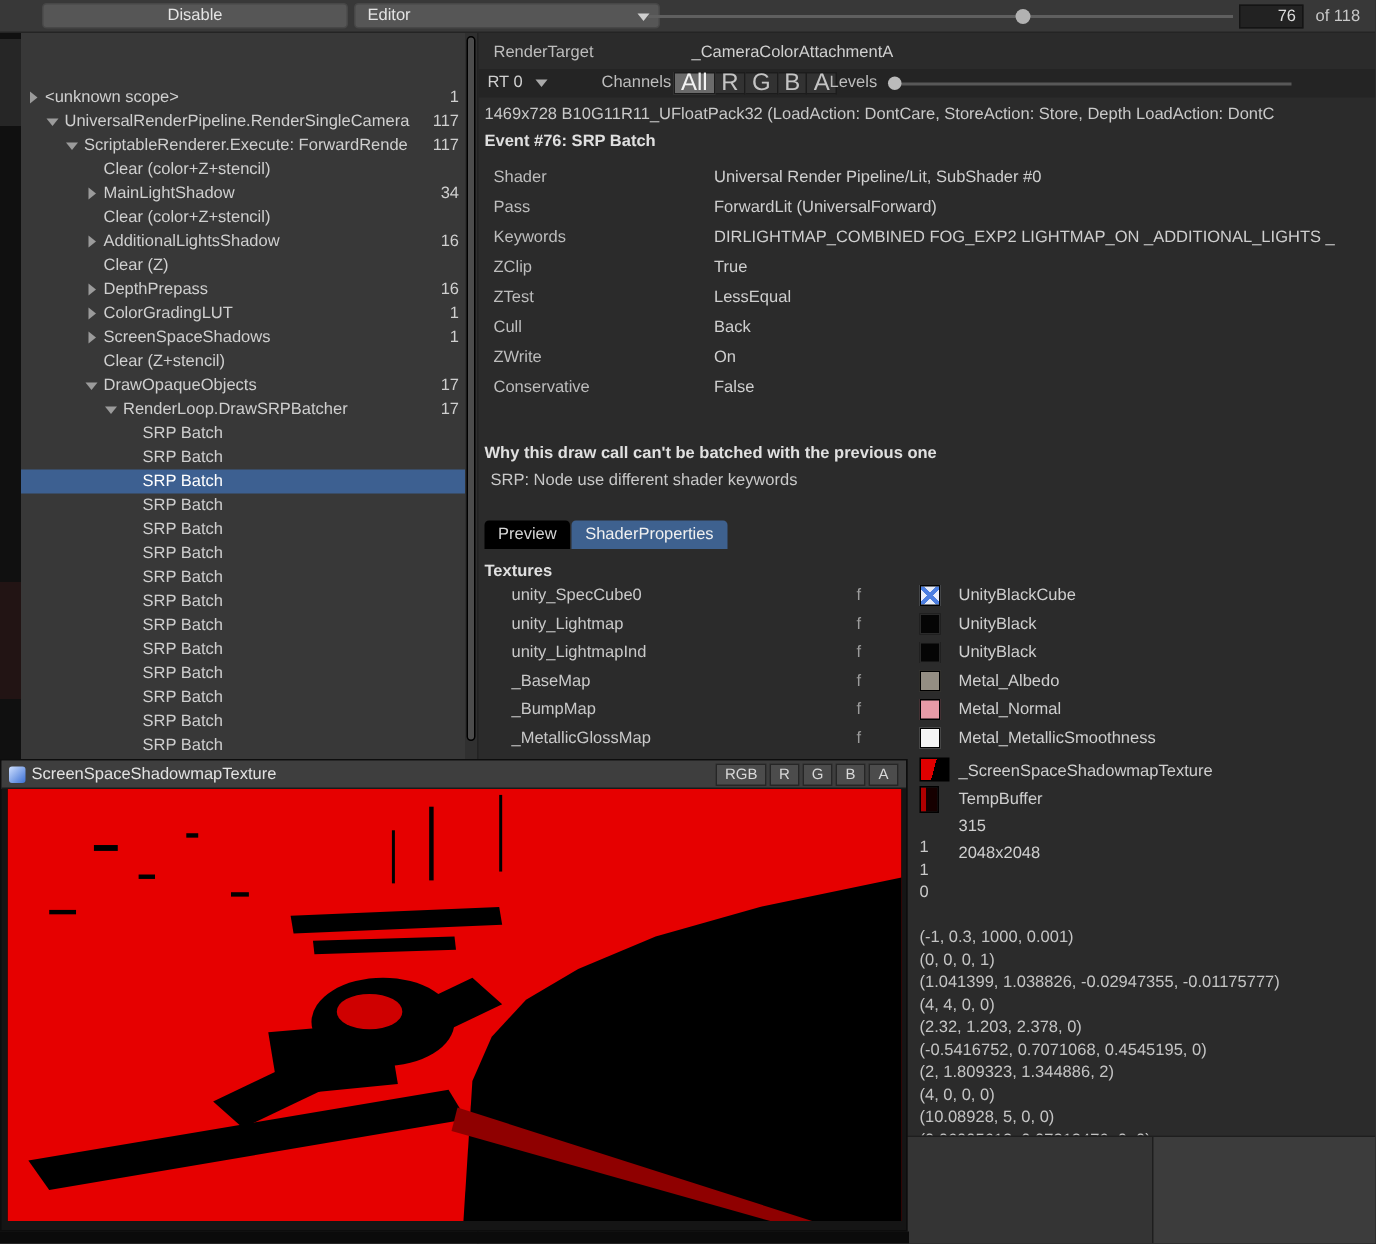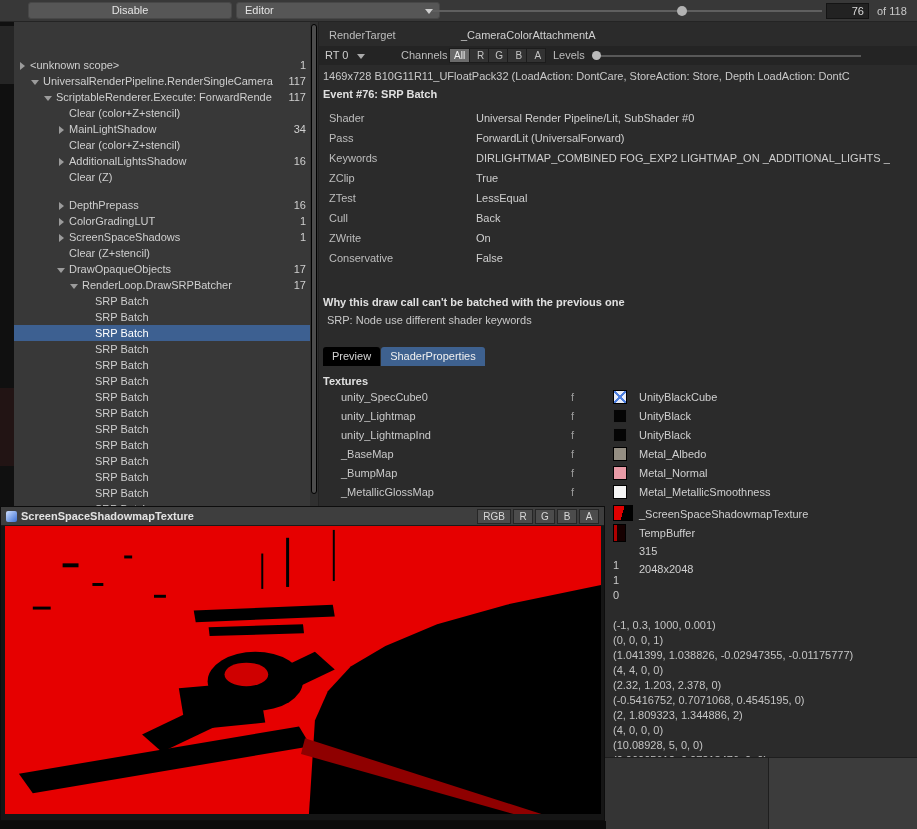--- a/index.html
+++ b/index.html
@@ -37,21 +37,21 @@
   
   .rpanel{position:absolute;left:318px;top:22px;width:599px;height:807px;background:#2b2b2b;border-left:1px solid #232323;overflow:hidden}
   .rt-row{position:absolute;left:0;top:4px;width:100%;height:18px;line-height:18px}
   .rt-label{position:absolute;left:10px;color:#bdbdbd}
   .rt-value{position:absolute;left:142px;color:#d0d0d0}
   .rt-strip{position:absolute;left:0;top:24px;width:100%;height:19px;background:#242424;line-height:19px}
   .rt-drop{position:absolute;left:6px;color:#cfcfcf;cursor:default}
   .rt-drop .tb-caret{position:static;display:inline-block;margin-left:5px;border-top-color:#aaa}
   .chan-label{position:absolute;left:82px;color:#bdbdbd}
   .chan-group{position:absolute;left:130px;top:2px;height:15px;display:flex}
-  .chan-btn{min-width:19px;padding:0 4px;height:15px;line-height:14px;text-align:right;background:#323232;border:1px solid #1c1c1c;border-left:none;color:#c4c4c4;font-size:10px;cursor:default}
+  .chan-btn{min-width:19px;padding:0 4px;height:15px;line-height:14px;text-align:center;background:#323232;border:1px solid #1c1c1c;border-left:none;color:#c4c4c4;font-size:16px;cursor:default}
   .chan-btn:first-child{border-left:1px solid #1c1c1c}
   .chan-btn.sel{background:#6b6b6b;color:#f2f2f2}
   .lv-label{position:absolute;left:234px;color:#bdbdbd}
   .lv-track{position:absolute;left:274px;top:9px;width:268px;height:2px;background:#585858}
   .lv-thumb{position:absolute;left:-1px;top:-4px;width:9px;height:9px;border-radius:50%;background:#bbb}
   .surface-info{position:absolute;left:4px;top:48px;width:595px;white-space:nowrap;overflow:hidden;color:#c9c9c9}
   .event-title{position:absolute;left:4px;top:66px;font-weight:bold;color:#e0e0e0}
   .props{position:absolute;left:0;top:86px;width:100%}
   .prop-row{height:20px;line-height:20px;position:relative;white-space:nowrap;overflow:hidden}
   .prop-label{position:absolute;left:10px;color:#bdbdbd}
@@ -80,21 +80,21 @@
   .xtex .tex-name{position:absolute;left:26px;top:0}
   .floats{position:absolute;left:294px;top:536px;line-height:15px;color:#c9c9c9}
   .vectors{position:absolute;left:294px;top:596px;line-height:15px;color:#c4c4c4;white-space:nowrap}
   .rp-bottom{position:absolute;left:0;top:735px;width:100%;height:72px;background:#343434;border-top:1px solid #1e1e1e}
   .rp-bottom .right-sec{position:absolute;left:449px;top:0;bottom:0;right:0;background:#3c3c3c;border-left:1px solid #1e1e1e}
 
   
   .pwin{position:absolute;left:0;top:506px;width:605px;height:315px;background:#151515;border:1px solid #0d0d0d;z-index:5}
   .pwin-title{position:absolute;left:0;top:0;width:100%;height:19px;background:#3e3e3e;border-bottom:1px solid #1a1a1a;line-height:18px}
   .pwin-icon{position:absolute;left:5px;top:4px;width:11px;height:11px;border-radius:2px;background:linear-gradient(135deg,#cfe0ff,#3b6fd4)}
-  .pwin-text{position:absolute;left:20px;font-weight:bold;color:#e2e2e2}
+  .pwin-text{position:absolute;left:20px;font-weight:normal;color:#e2e2e2}
   .pwin-btns{position:absolute;right:5px;top:2px;display:flex;gap:2px}
   .pbtn{min-width:20px;padding:0 5px;height:15px;line-height:14px;text-align:center;background:#4c4c4c;border:1px solid #262626;color:#d8d8d8;font-size:10px;cursor:default}
   .pimg{position:absolute;left:4px;top:19px;right:3px;bottom:6px;background:#000}
   .pimg svg{width:100%;height:100%;display:block}
 
   .bottom-bar{position:absolute;left:0;top:821px;width:606px;height:8px;background:#0b0b0b;z-index:6}
 </style>
 </head>
 <body>
 
@@ -118,21 +118,21 @@
 
 <div class="tree">
     <div class="tree-row" style="padding-left: 4px; margin-top: 35px;"><span class="arr right"></span><span class="tree-label">&lt;unknown scope&gt;</span><span class="tree-count">1</span></div>
     <div class="tree-row" style="padding-left: 17px;"><span class="arr down"></span><span class="tree-label">UniversalRenderPipeline.RenderSingleCamera</span><span class="tree-count">117</span></div>
     <div class="tree-row" style="padding-left: 30px;"><span class="arr down"></span><span class="tree-label">ScriptableRenderer.Execute: ForwardRende</span><span class="tree-count">117</span></div>
     <div class="tree-row" style="padding-left: 43px;"><span class="arr"></span><span class="tree-label">Clear (color+Z+stencil)</span></div>
     <div class="tree-row" style="padding-left: 43px;"><span class="arr right"></span><span class="tree-label">MainLightShadow</span><span class="tree-count">34</span></div>
     <div class="tree-row" style="padding-left: 43px;"><span class="arr"></span><span class="tree-label">Clear (color+Z+stencil)</span></div>
     <div class="tree-row" style="padding-left: 43px;"><span class="arr right"></span><span class="tree-label">AdditionalLightsShadow</span><span class="tree-count">16</span></div>
     <div class="tree-row" style="padding-left: 43px;"><span class="arr"></span><span class="tree-label">Clear (Z)</span></div>
-    <div class="tree-row" style="padding-left: 43px; margin-top: 12px;"><span class="arr right"></span><span class="tree-label">DepthPrepass</span><span class="tree-count">16</span></div>
+    <div class="tree-row" style="padding-left: 43px;"><span class="arr right"></span><span class="tree-label">DepthPrepass</span><span class="tree-count">16</span></div>
     <div class="tree-row" style="padding-left: 43px;"><span class="arr right"></span><span class="tree-label">ColorGradingLUT</span><span class="tree-count">1</span></div>
     <div class="tree-row" style="padding-left: 43px;"><span class="arr right"></span><span class="tree-label">ScreenSpaceShadows</span><span class="tree-count">1</span></div>
     <div class="tree-row" style="padding-left: 43px;"><span class="arr"></span><span class="tree-label">Clear (Z+stencil)</span></div>
     <div class="tree-row" style="padding-left: 43px;"><span class="arr down"></span><span class="tree-label">DrawOpaqueObjects</span><span class="tree-count">17</span></div>
     <div class="tree-row" style="padding-left: 56px;"><span class="arr down"></span><span class="tree-label">RenderLoop.DrawSRPBatcher</span><span class="tree-count">17</span></div>
     <div class="tree-row" style="padding-left: 69px;"><span class="arr"></span><span class="tree-label">SRP Batch</span></div>
     <div class="tree-row" style="padding-left: 69px;"><span class="arr"></span><span class="tree-label">SRP Batch</span></div>
     <div class="tree-row selected" style="padding-left: 69px;"><span class="arr"></span><span class="tree-label">SRP Batch</span></div>
     <div class="tree-row" style="padding-left: 69px;"><span class="arr"></span><span class="tree-label">SRP Batch</span></div>
     <div class="tree-row" style="padding-left: 69px;"><span class="arr"></span><span class="tree-label">SRP Batch</span></div>

